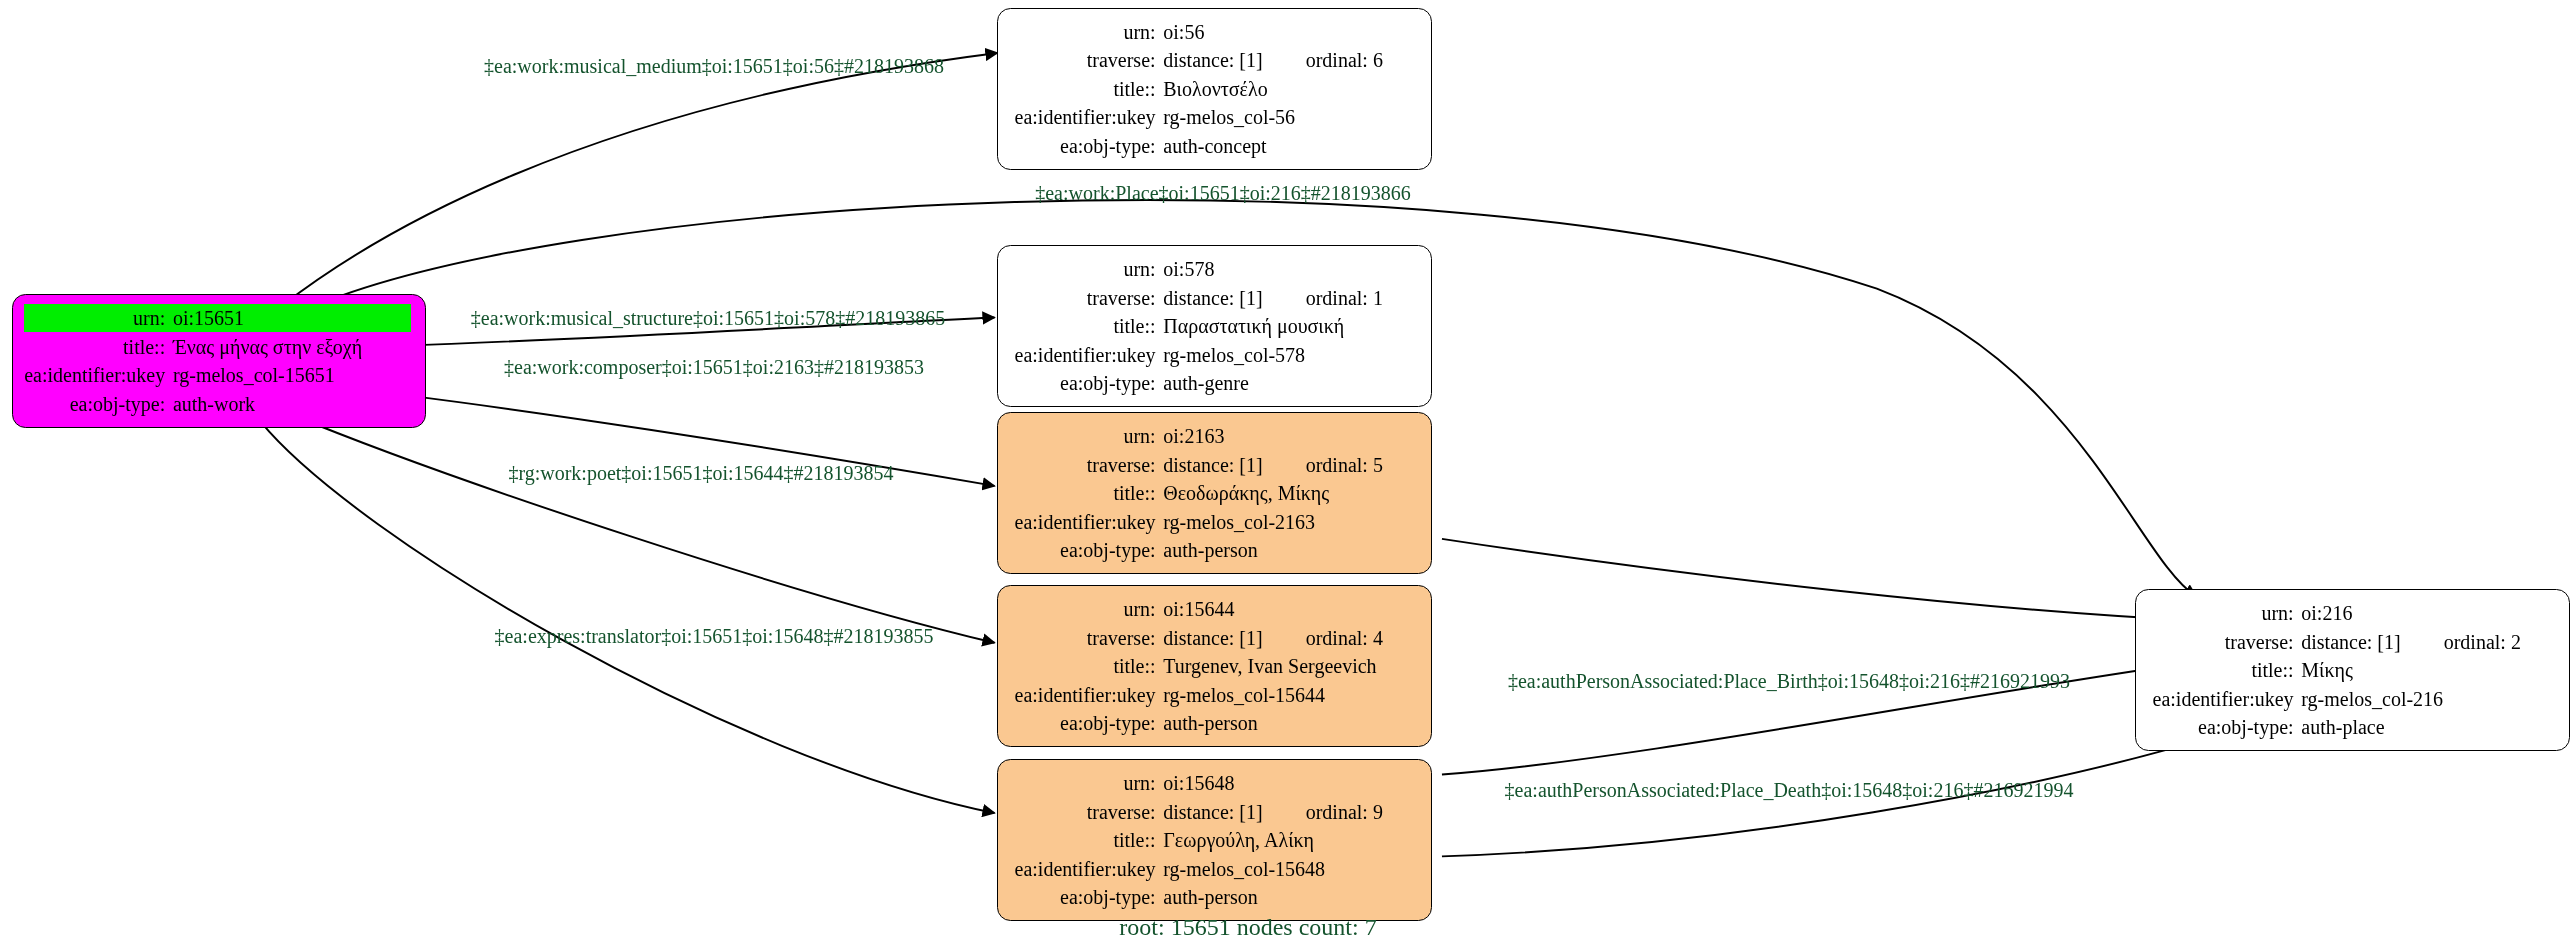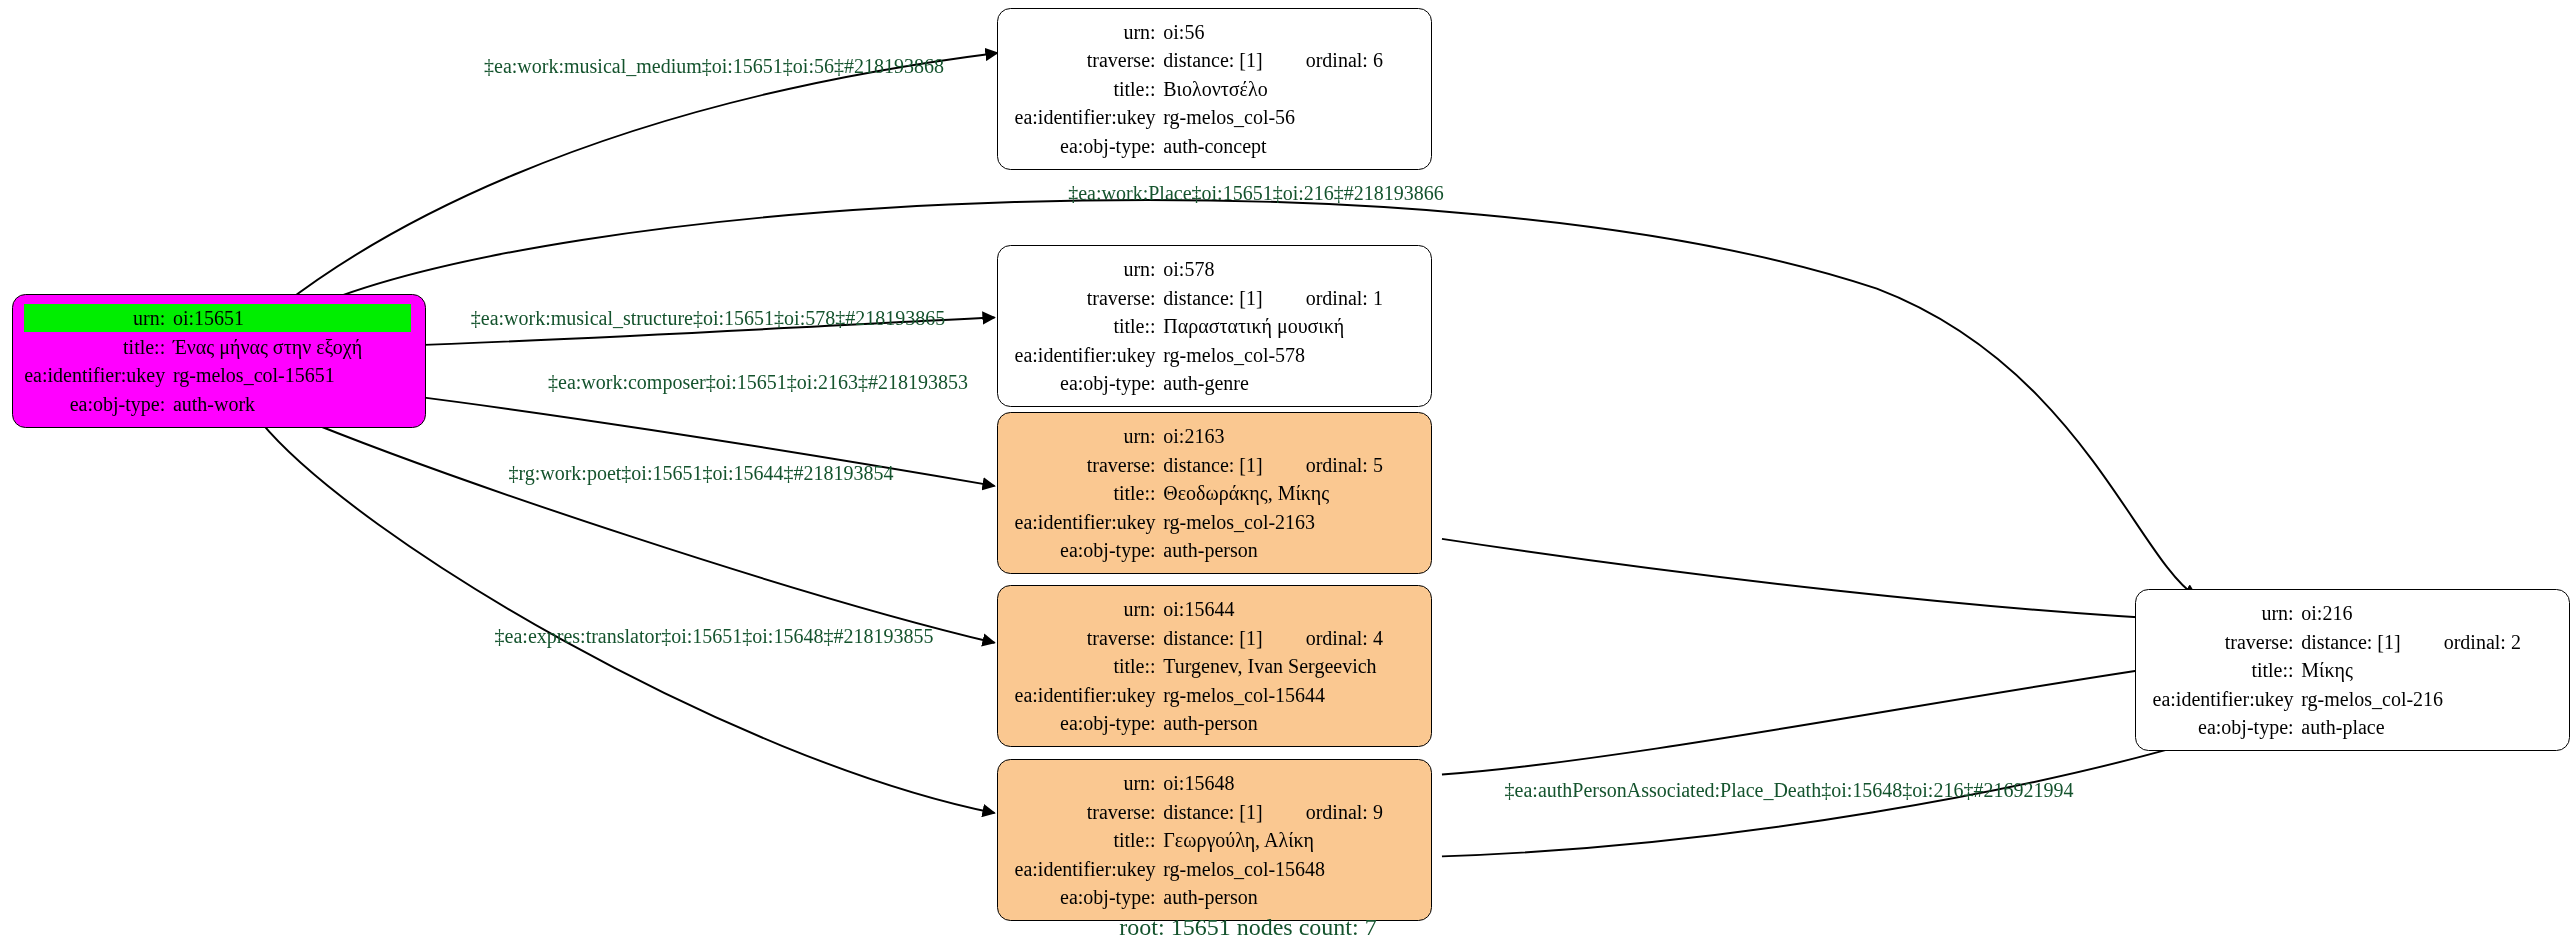--- a/index.html
+++ b/index.html
@@ -281,23 +281,24 @@
       </tr>
       <tr>
         <td class="key">ea:obj-type:</td>
         <td class="val">auth-place</td>
       </tr>
     </tbody>
       </table>
   </div>
 
   <div class="edge-label" style="left:714px; top:66px;">‡ea:work:musical_medium‡oi:15651‡oi:56‡#218193868</div>
-  <div class="edge-label" style="left:1223px; top:193px;margin-left:33px;">‡ea:work:Place‡oi:15651‡oi:216‡#218193866</div>
+  <div class="edge-label" style="left:1223px; top:193px;">‡ea:work:Place‡oi:15651‡oi:216‡#218193866</div>
   <div class="edge-label" style="left:708px; top:318px;">‡ea:work:musical_structure‡oi:15651‡oi:578‡#218193865</div>
-  <div class="edge-label" style="left:714px; top:382px;margin-left:44px;">‡ea:work:composer‡oi:15651‡oi:2163‡#218193853</div>
+  <div class="edge-label" style="left:714px; top:367px;">‡ea:work:composer‡oi:15651‡oi:2163‡#218193853</div>
   <div class="edge-label" style="left:701px; top:473px;">‡rg:work:poet‡oi:15651‡oi:15644‡#218193854</div>
   <div class="edge-label" style="left:714px; top:636px;">‡ea:expres:translator‡oi:15651‡oi:15648‡#218193855</div>
+  <div class="edge-label" style="left:1789px; top:681px;">‡ea:authPersonAssociated:Place_Birth‡oi:15648‡oi:216‡#216921993</div>
   <div class="edge-label" style="left:1789px; top:790px;">‡ea:authPersonAssociated:Place_Death‡oi:15648‡oi:216‡#216921994</div>
 
   <div class="caption" style="left:1248px; top:914px;">root: 15651 nodes count: 7</div>
 
 </div>
 
 
 </body></html>

